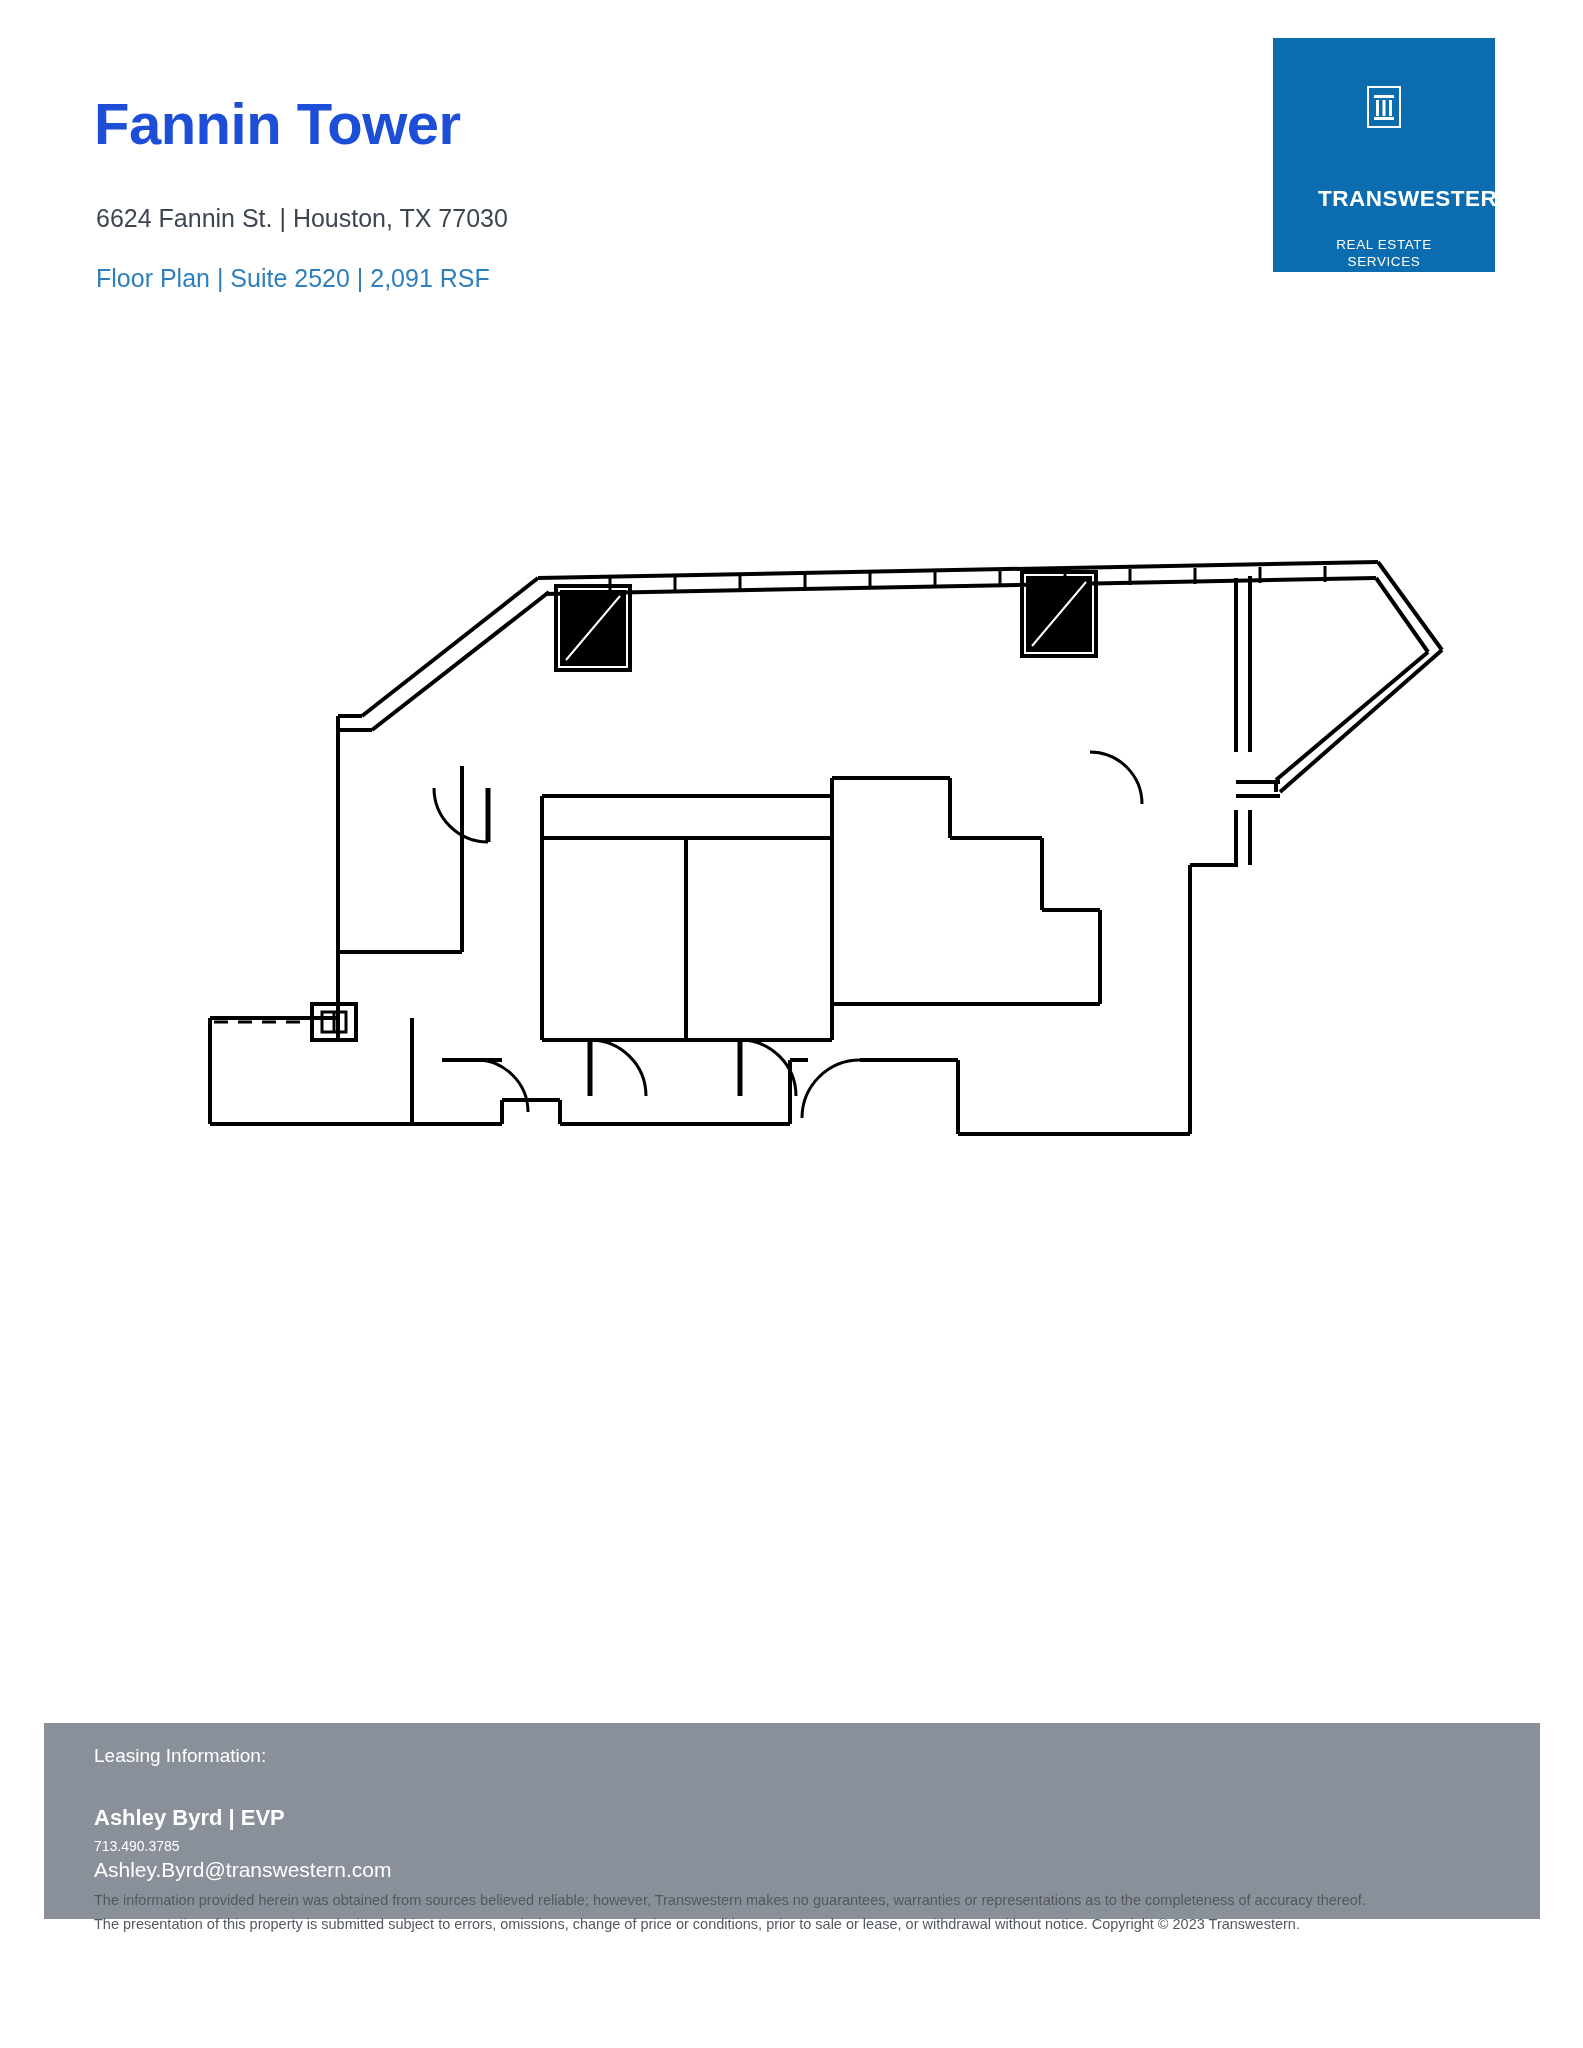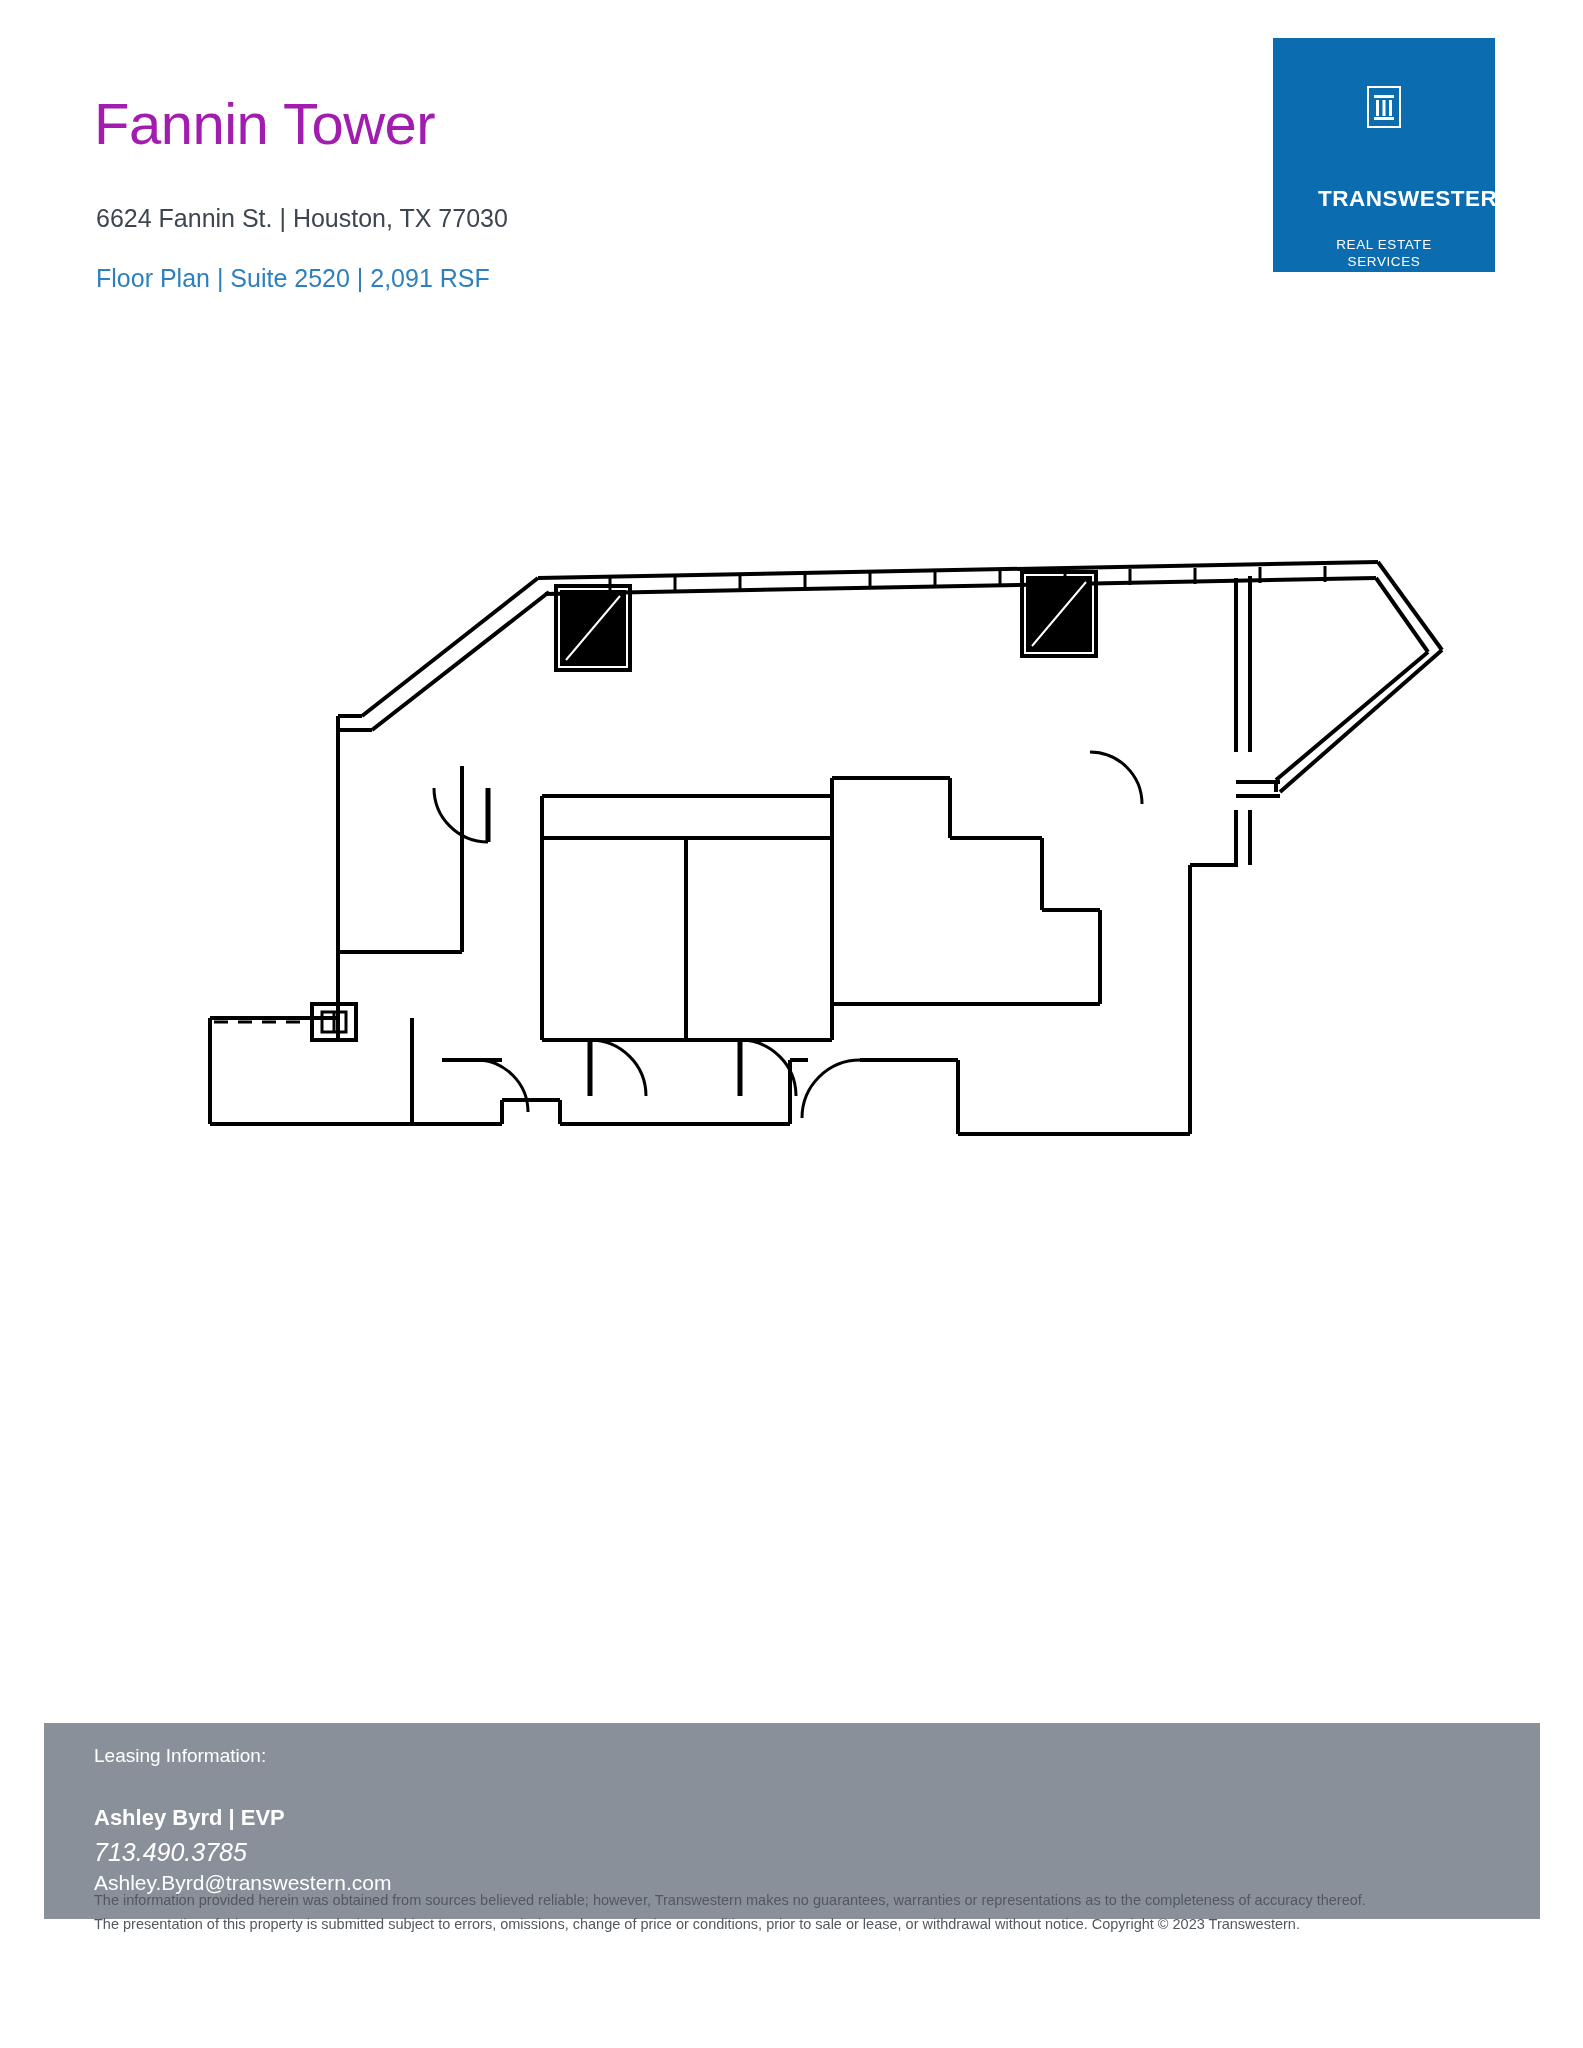--- a/index.html
+++ b/index.html
@@ -19,22 +19,22 @@
     left: 0; top: 0;
     width: 1583px; height: 2048px;
     background: #ffffff;
   }
 
   
   .hdr-title {
     position: absolute;
     left: 94px; top: 90px;
     font-size: 58px;
-    font-weight: normal;
-    color: #a21caf;
+    font-weight: bold;
+    color: #1d4ed8;
     letter-spacing: -0.5px;
     white-space: nowrap;
   }
   .hdr-address {
     position: absolute;
     left: 96px; top: 204px;
     font-size: 25px;
     color: #3d4650;
     white-space: nowrap;
   }
@@ -103,24 +103,23 @@
     position: absolute;
     color: #ffffff;
   }
   .contact .nm {
     font-size: 22px;
     font-weight: bold;
     white-space: nowrap;
     margin-bottom: 7px;
   }
   .contact .ph {
-    font-size: 25px;
+    font-size: 14px;
     white-space: nowrap;
     margin-bottom: 4px;
-    font-style: italic;
   }
   .contact .em {
     font-size: 21px;
     white-space: nowrap;
   }
   #contact-0 { left: 94px; top: 1805px; }
   #contact-1 { left: 555px; top: 1802px; }
 
   .disclaimer {
     position: absolute;

